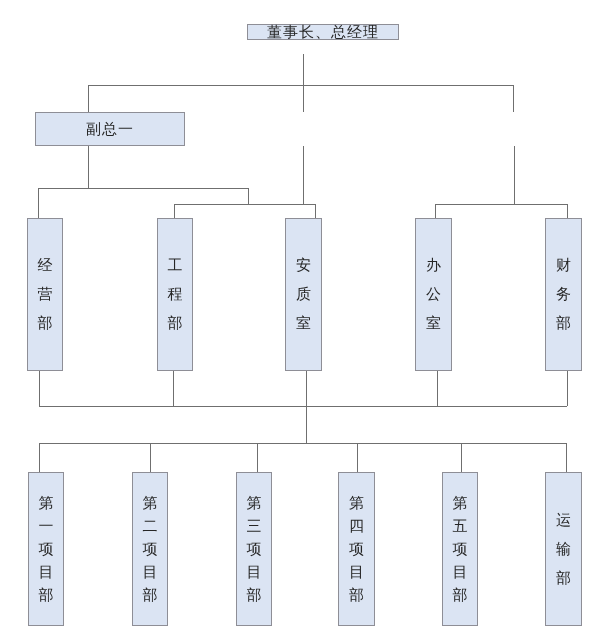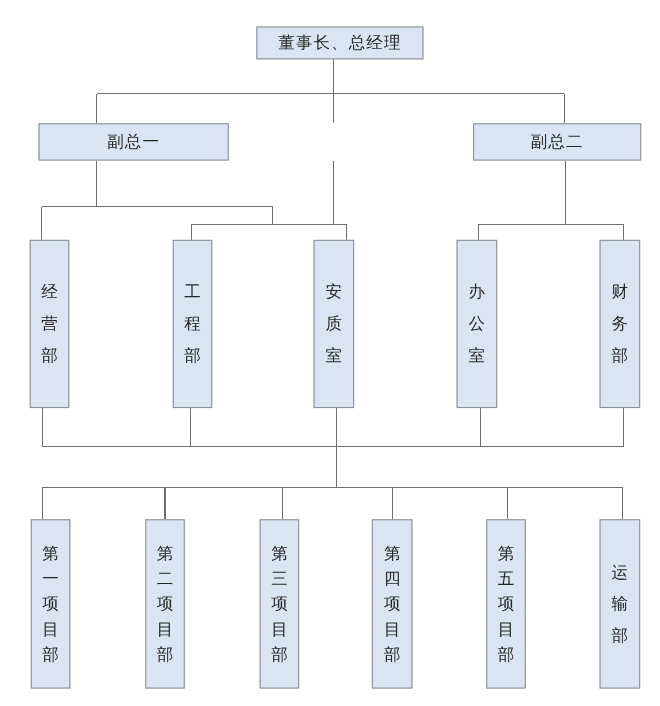--- a/index.html
+++ b/index.html
@@ -29,24 +29,23 @@
     <path d="M303 54 V85 M88 85 H513 M88 85 V112 M303 85 V112 M513 85 V112
              M88 146 V188 M38 188 H248 M38 188 V218 M248 188 V204
              M303 146 V204 M174 204 H315 M174 204 V218 M315 204 V218
              M514 146 V204 M435 204 H567 M435 204 V218 M567 204 V218
              M39 371 V406 M173 371 V406 M306 371 V443 M437 371 V406 M567 371 V406
              M39 406 H567
              M39 443 H566
              M39 443 V472 M150 443 V472 M257 443 V472 M357 443 V472 M461 443 V472 M566 443 V472" fill="none" stroke="#6f6f6f" stroke-width="1" shape-rendering="crispEdges"></path>
   </svg>
 
-  <div class="node hnode" style="left:233px;top:24px;width:152px;height:30px">董事长、总经理</div>
+  <div class="node hnode" style="left:247px;top:24px;width:152px;height:16px">董事长、总经理</div>
 
-  <div class="node hnode" style="left:35px;top:112px;width:173px;height:34px">副总一</div>
-  <div class="node hnode" style="left:430px;top:112px;width:153px;height:34px">副总二</div>
+  <div class="node hnode" style="left:35px;top:112px;width:150px;height:34px">副总一</div>
 
   <div class="node vnode gap-wide" style="left:27px;top:218px;width:36px;height:153px">
       <div class="ch">经</div>
       <div class="ch">营</div>
       <div class="ch">部</div>
     </div>
   <div class="node vnode gap-wide" style="left:157px;top:218px;width:36px;height:153px">
       <div class="ch">工</div>
       <div class="ch">程</div>
       <div class="ch">部</div>

